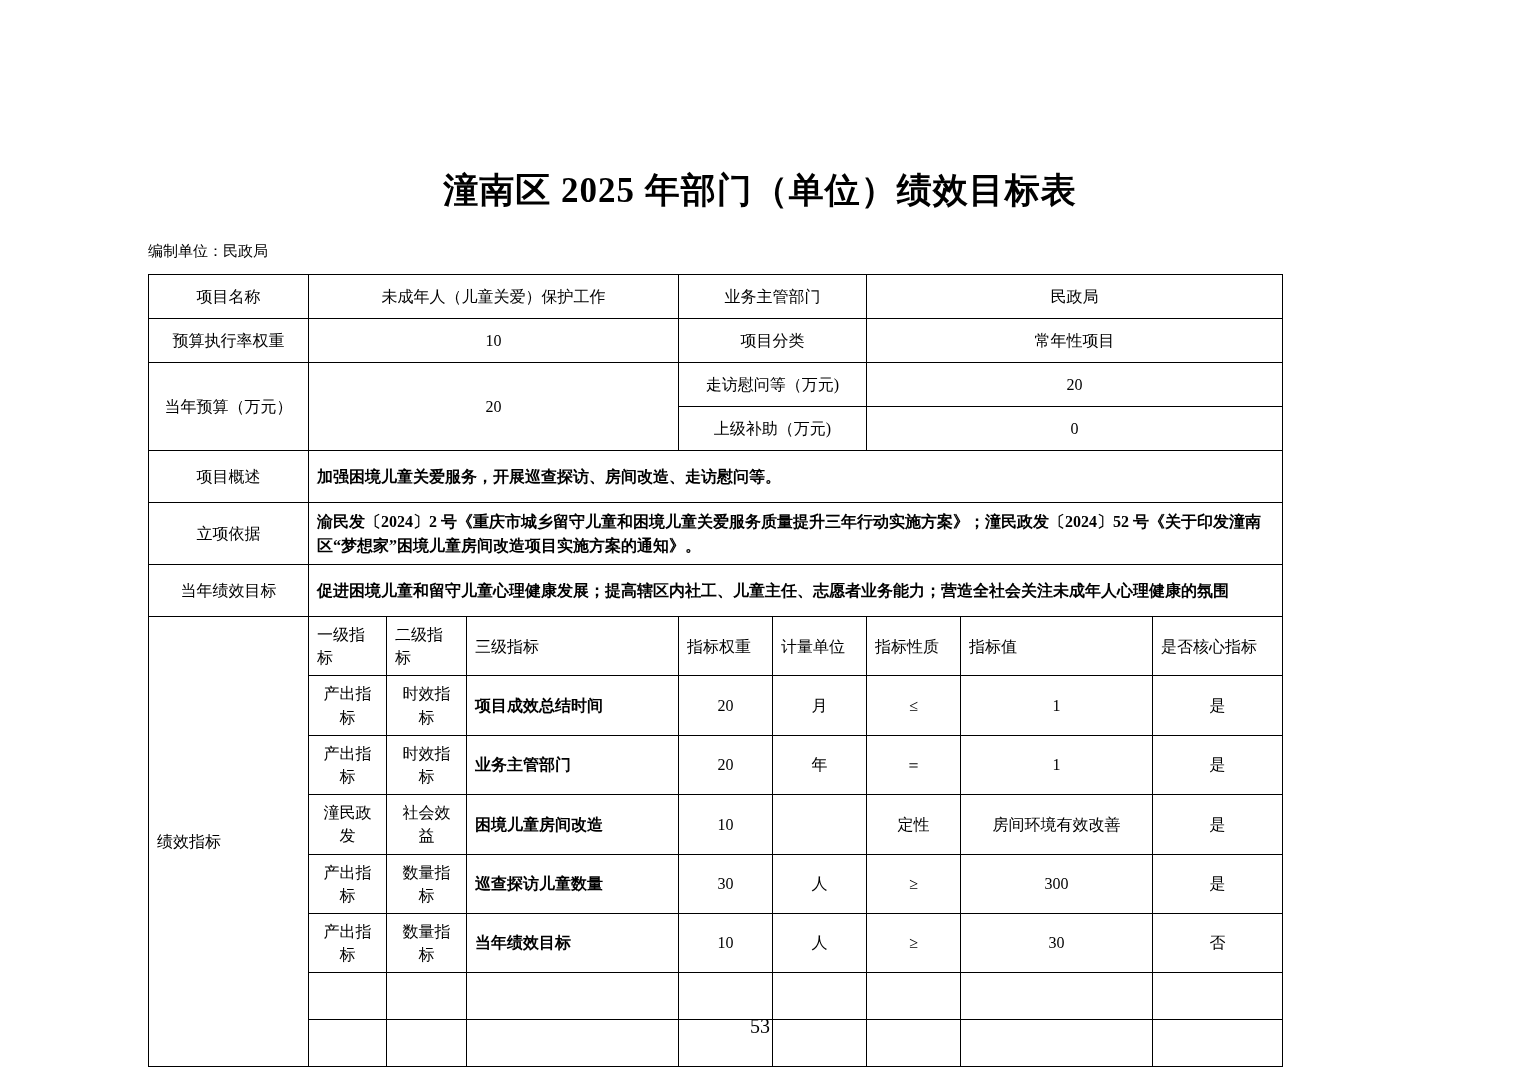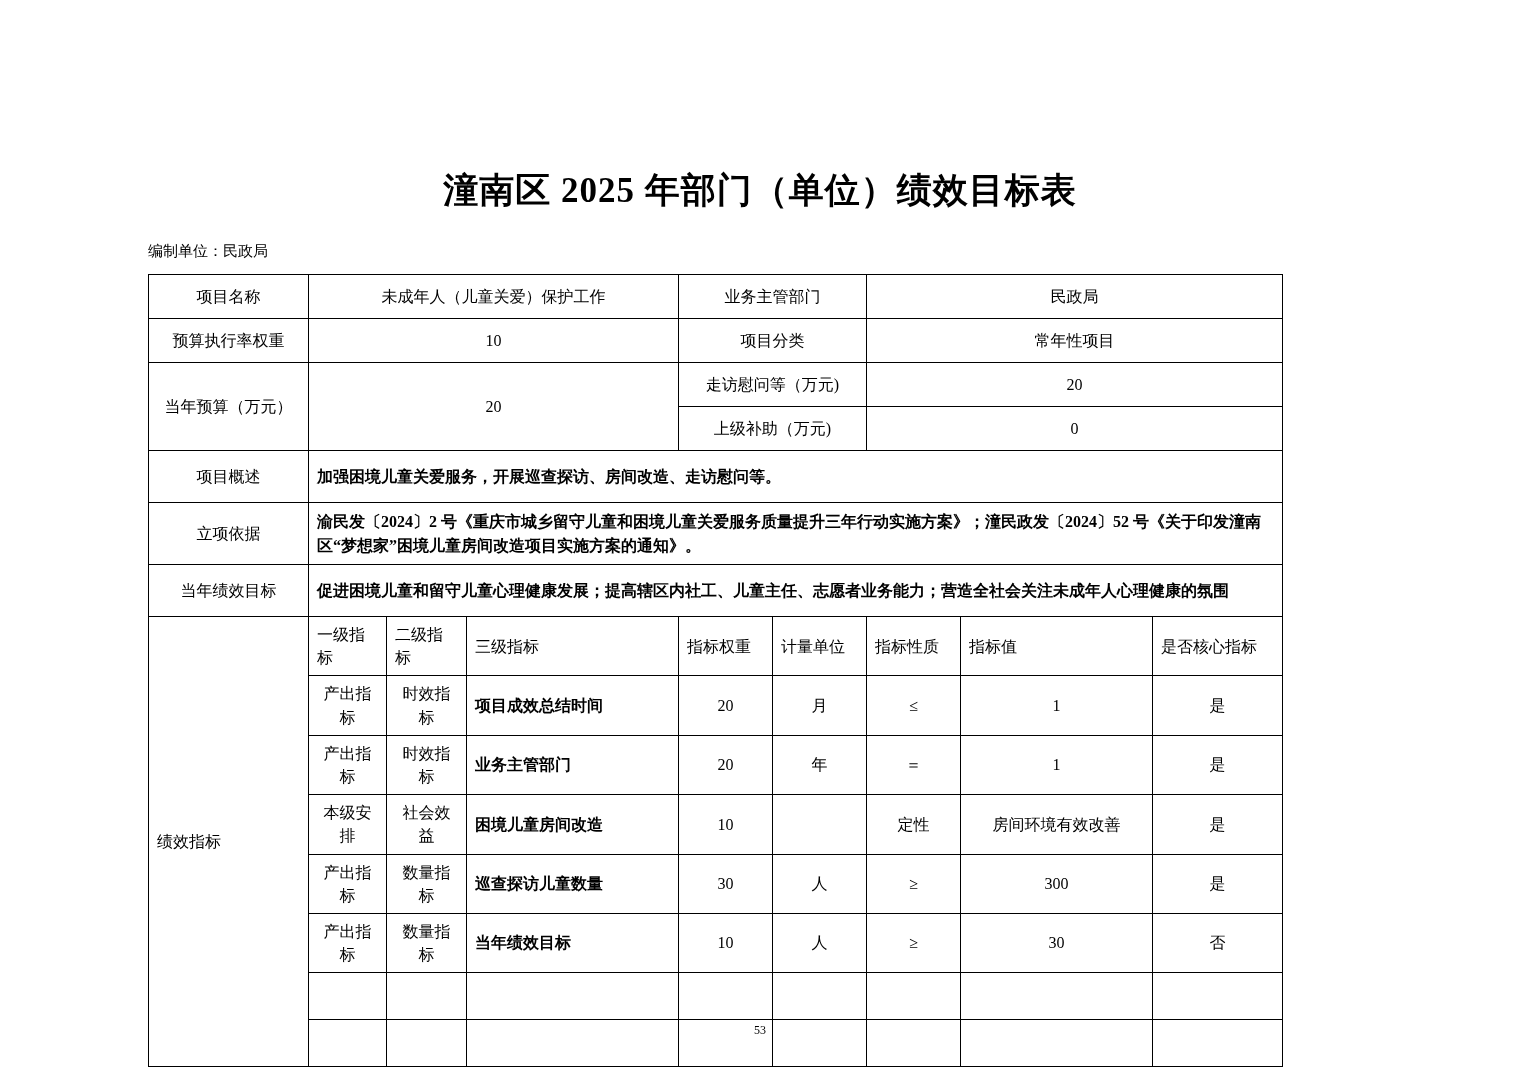--- a/index.html
+++ b/index.html
@@ -58,21 +58,21 @@
   .h-row td { text-align: left; }
   .tall { height: 44px; }
   .row-34 { height: 34px; }
   .empty-row td { height: 34px; }
   .pagenum {
     position: absolute;
     left: 0;
     right: 0;
     bottom: 84px;
     text-align: center;
-    font-size: 12px;
+    font-size: 20px;
   }
 </style>
 </head>
 <body>
 
 <div class="page">
 
   <h1 class="doc-title">潼南区 2025 年部门（单位）绩效目标表</h1>
 
   <div class="sub-line">编制单位：民政局</div>
@@ -153,21 +153,21 @@
         <td class="c">时效指标</td>
         <td class="l">业务主管部门</td>
         <td class="c">20</td>
         <td class="c">年</td>
         <td class="c">＝</td>
         <td class="c">1</td>
         <td class="c">是</td>
       </tr>
 
       <tr class="row-34">
-        <td class="c">本级安排</td>
+        <td class="c">潼民政发</td>
         <td class="c">社会效益</td>
         <td class="l">困境儿童房间改造</td>
         <td class="c">10</td>
         <td class="c"></td>
         <td class="c">定性</td>
         <td class="c">房间环境有效改善</td>
         <td class="c">是</td>
       </tr>
 
       <tr class="row-34">

